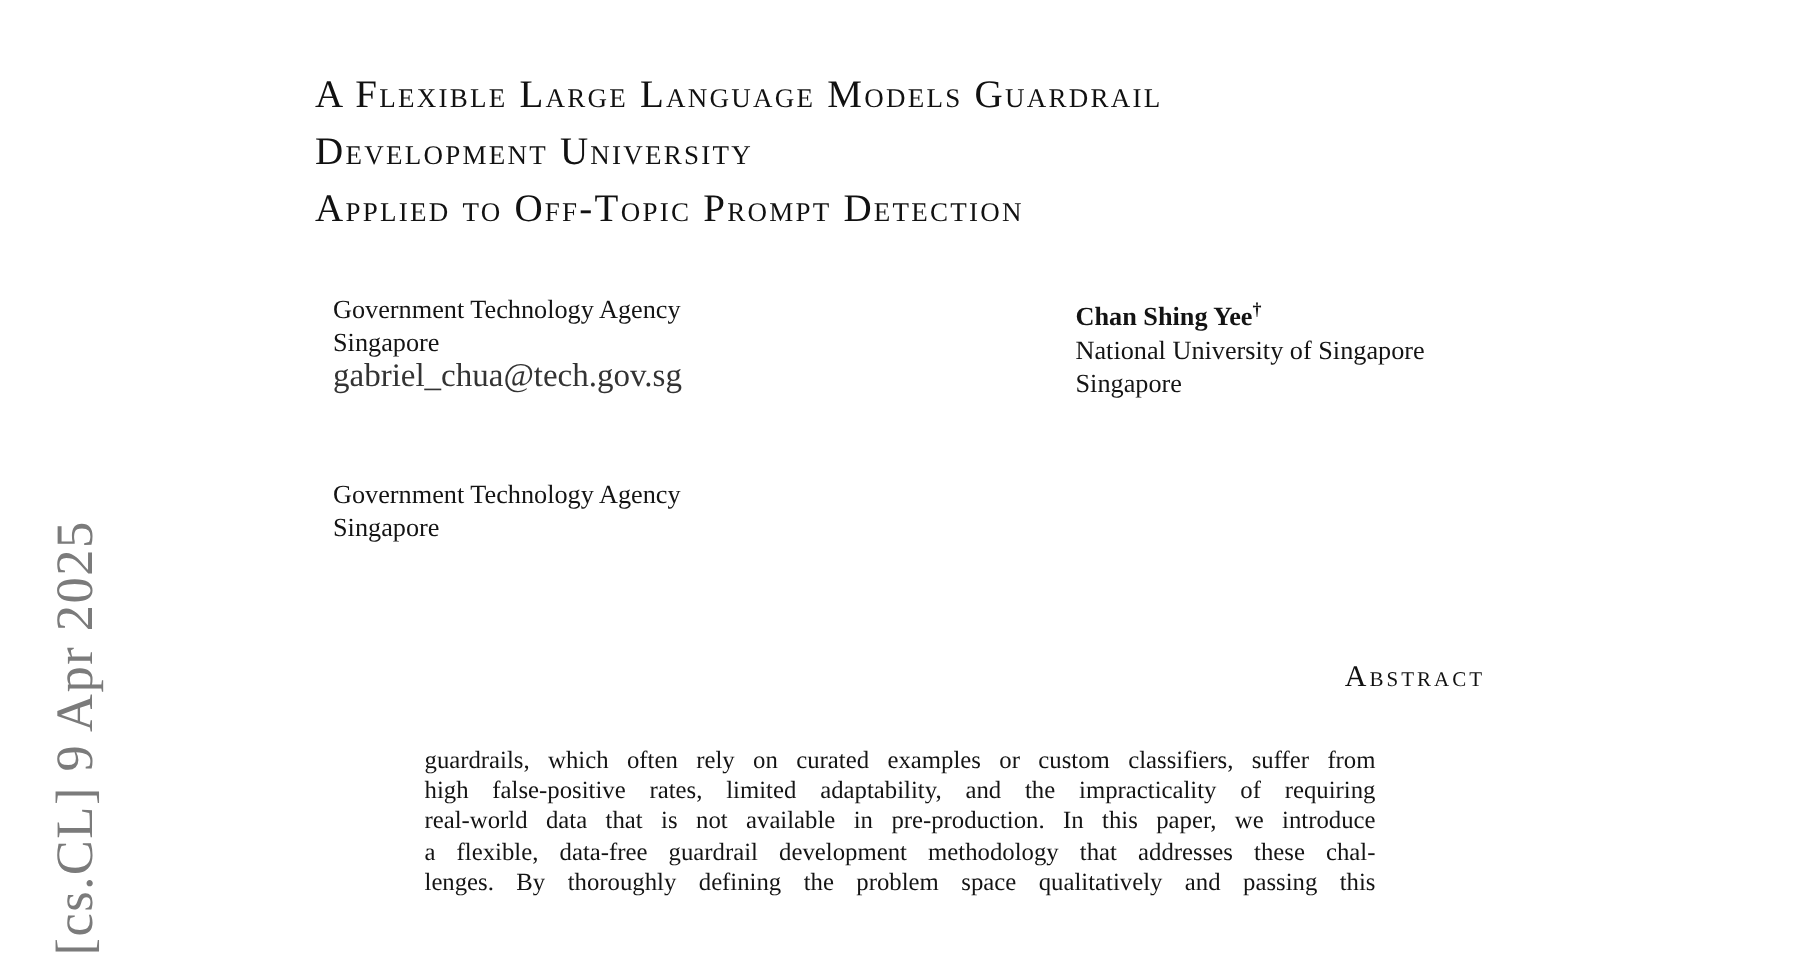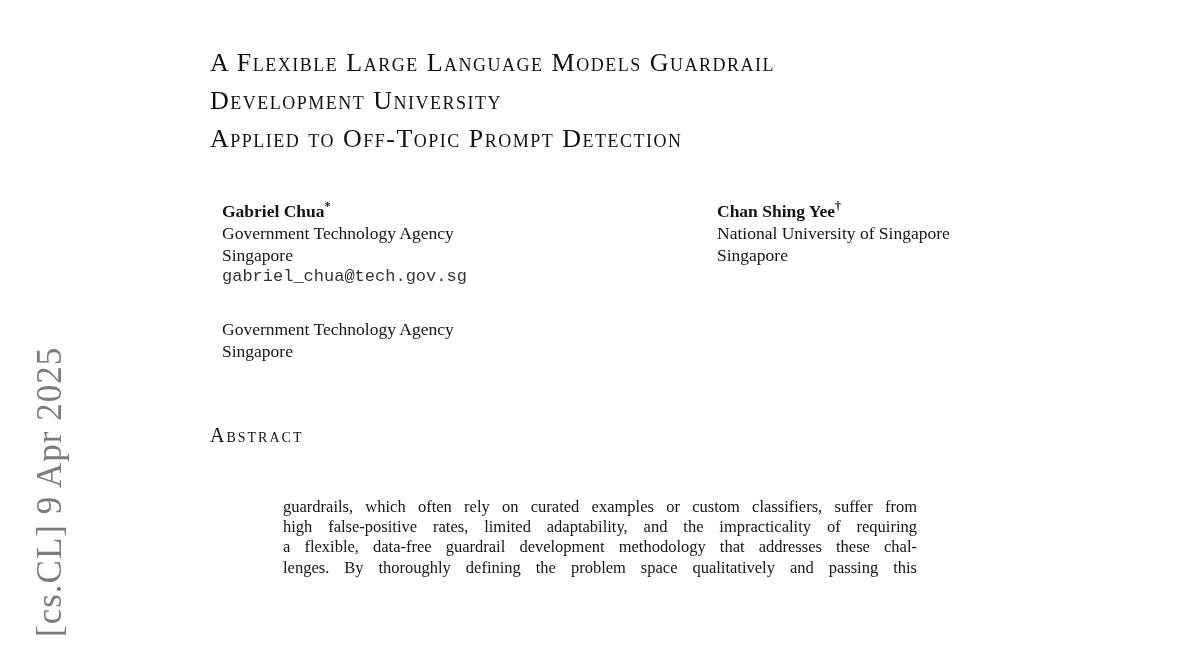--- a/index.html
+++ b/index.html
@@ -44,32 +44,32 @@
     font-size:17.5px;
     line-height:22px;
     color:#141414;
   }
   .author.a0 { left:222px; top:195px; }
   .author.a1 { left:717px; top:195px; }
   .author.a2 { left:222px; top:318px; }
   .author-name { font-weight:700; }
   .author-name sup { font-size:12px; }
   .author-email {
-    font-family:Liberation Mono, monospace;
-    font-size:17px;
+    font-family:Liberation Serif, serif;
+    font-size:22px;
     letter-spacing:0;
     color:#333333;
   }
 
   
   .abstract-heading {
     position:absolute;
-    left:210px; top:424px;
+    left:210px; top:440px;
     width:780px;
-    text-align:left;
+    text-align:right;
     font-variant:small-caps;
     font-size:20px;
     letter-spacing:2px;
     color:#111111;
   }
   .abstract-body {
     position:absolute;
     left:283px; top:497px;
     width:634px;
     font-size:16.5px;
@@ -89,23 +89,20 @@
 
   <div class="watermark">[cs.CL] 9 Apr 2025</div>
 
   <div class="title">
     <span class="title-line">A Flexible Large Language Models Guardrail</span>
     <span class="title-line">Development University</span>
     <span class="title-line">Applied to Off-Topic Prompt Detection</span>
   </div>
 
   <div class="author a0">
-    <div class="author-name">
-      <span>Gabriel Chua</span><sup>*</sup>
-    </div>
     <div>Government Technology Agency</div>
     <div>Singapore</div>
     <div class="author-email">gabriel_chua@tech.gov.sg</div>
   </div>
 
   <div class="author a1">
     <div class="author-name">
       <span>Chan Shing Yee</span><sup>†</sup>
     </div>
     <div>National University of Singapore</div>
@@ -115,17 +112,18 @@
   <div class="author a2">
     <div>Government Technology Agency</div>
     <div>Singapore</div>
   </div>
 
   <div class="abstract-heading">Abstract</div>
 
   <div class="abstract-body">
     <div class="abs-line">guardrails, which often rely on curated examples or custom classifiers, suffer from</div>
     <div class="abs-line">high false-positive rates, limited adaptability, and the impracticality of requiring</div>
+    <div class="abs-line">real-world data that is not available in pre-production. In this paper, we introduce</div>
     <div class="abs-line">a flexible, data-free guardrail development methodology that addresses these chal-</div>
     <div class="abs-line">lenges. By thoroughly defining the problem space qualitatively and passing this</div>
   </div>
 
 </div>
 
 </body></html>

